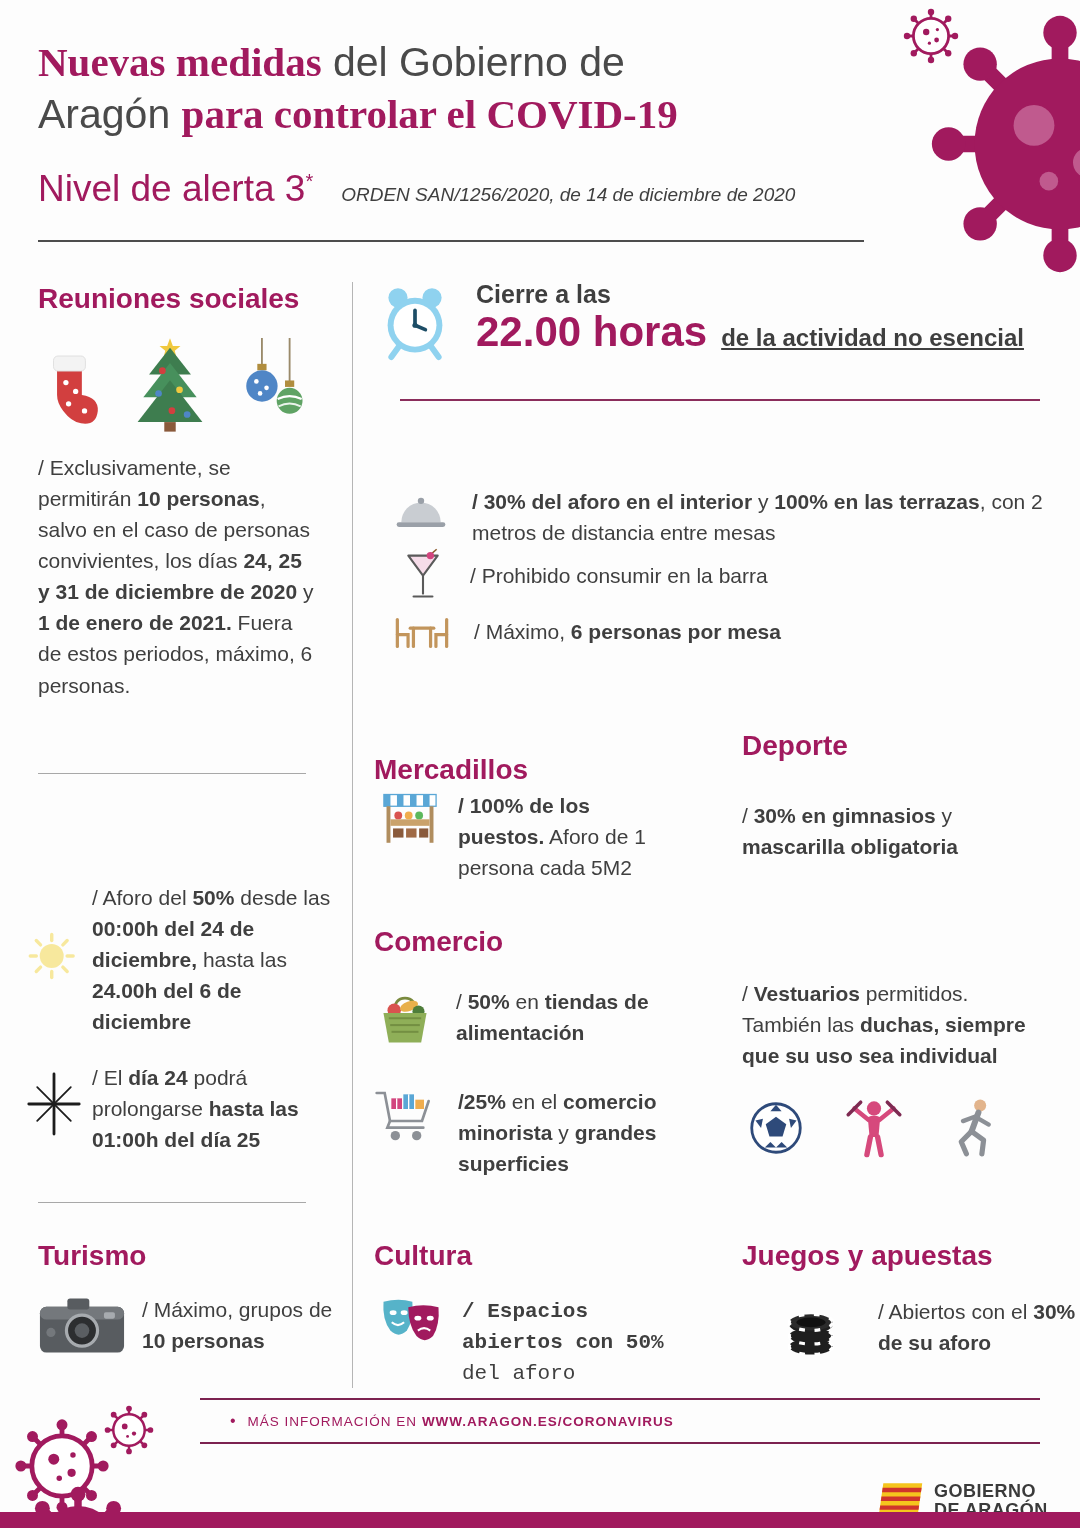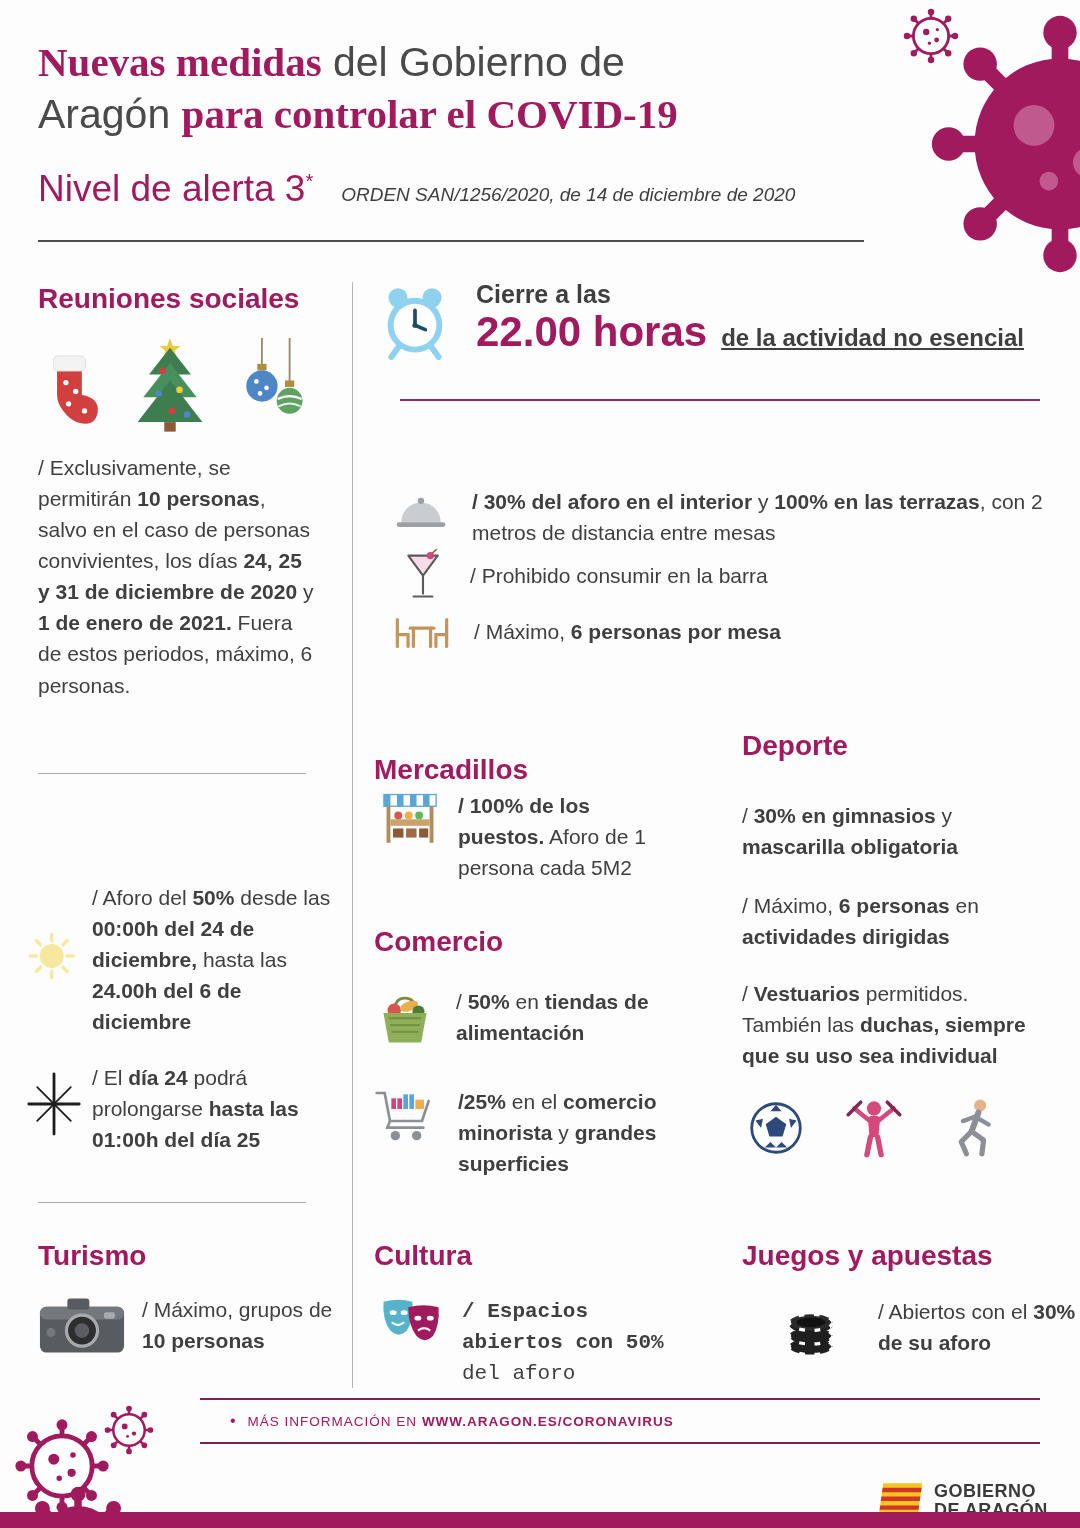--- a/index.html
+++ b/index.html
@@ -352,21 +352,20 @@
         <ellipse cx="58" cy="32" rx="5" ry="3.5" fill="#fff"></ellipse>
           <ellipse cx="76" cy="32" rx="5" ry="3.5" fill="#fff"></ellipse>
         <path d="M58,50 Q67,43 76,50" stroke="#ffffff" stroke-width="3" fill="none"></path>
       </svg>
     </span>
     <p class="body-t" style="width:228px;font-family:Liberation Mono, monospace;"><span class="b">/ Espacios abiertos con 50%</span><span> del aforo</span></p>
   </div>
 
   <h2 class="abs sec-h" style="left:742px;top:730px;">Deporte</h2>
   <p class="abs body-t" style="left:742px;top:800px;width:302px;"><span>/ </span><span class="b">30% en gimnasios</span><span> y </span><span class="b">mascarilla obligatoria</span></p>
-  <p class="abs body-t" style="left:742px;top:890px;width:302px;"><span>/ Máximo, </span><span class="b">6 personas</span><span> en </span><span class="b">actividades dirigidas</span></p>
   <p class="abs body-t" style="left:742px;top:978px;width:302px;"><span>/ </span><span class="b">Vestuarios</span><span> permitidos. También las </span><span class="b">duchas, siempre que su uso sea individual</span></p>
   <div class="abs row" style="left:748px;top:1096px;gap:38px;align-items:center;">
     <span class="icon">
       <svg viewBox="0 0 60 60" width="56" height="56">
         <circle cx="30" cy="30" r="26" fill="#ffffff" stroke="#2e4a7a" stroke-width="3"></circle>
         <polygon points="30,18 41,26 37,39 23,39 19,26" fill="#2e4a7a"></polygon>
         <polygon points="30,5 36,12 24,12" fill="#2e4a7a"></polygon>
         <polygon points="8,22 16,20 14,30" fill="#2e4a7a"></polygon>
         <polygon points="52,22 44,20 46,30" fill="#2e4a7a"></polygon>
         <polygon points="18,51 24,45 30,51" fill="#2e4a7a"></polygon>

